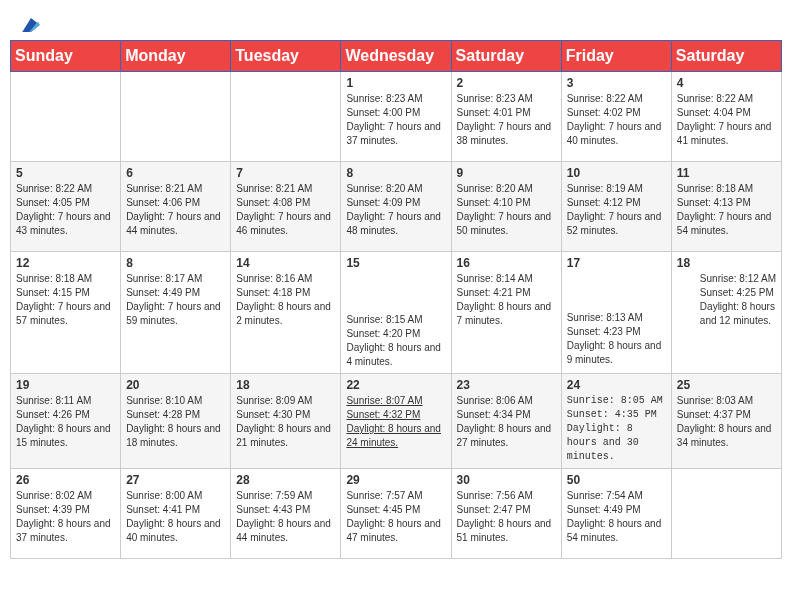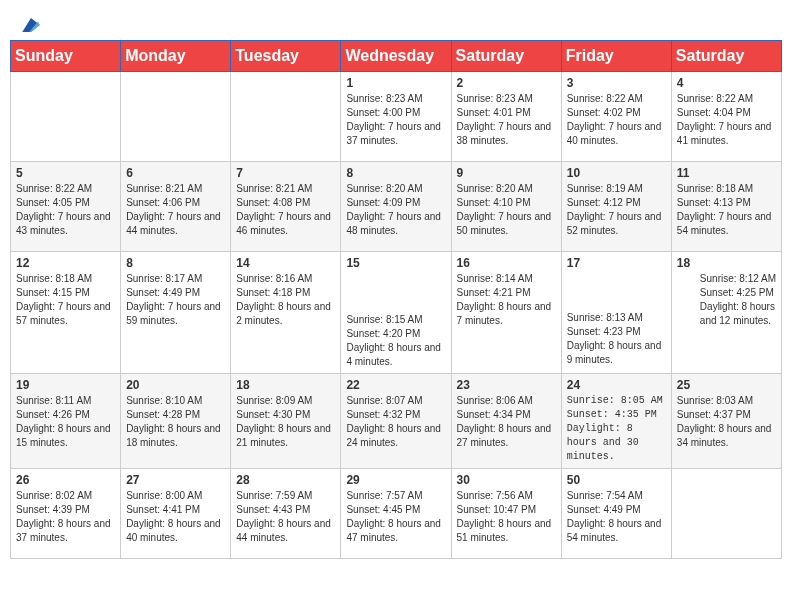--- a/index.html
+++ b/index.html
@@ -263,21 +263,21 @@
 Daylight: 8 hours and 18 minutes.</div>
         </td>
         <td>
           <span class="day-number">18</span>
           <div class="day-info" style="white-space: pre-line;">Sunrise: 8:09 AM
 Sunset: 4:30 PM
 Daylight: 8 hours and 21 minutes.</div>
         </td>
         <td>
           <span class="day-number">22</span>
-          <div class="day-info" style="white-space: pre-line;">Sunrise: 8:07 AM
+          <div class="day-info" style="white-space: pre-line; text-decoration: underline;">Sunrise: 8:07 AM
 Sunset: 4:32 PM
 Daylight: 8 hours and 24 minutes.</div>
         </td>
         <td>
           <span class="day-number">23</span>
           <div class="day-info" style="white-space: pre-line;">Sunrise: 8:06 AM
 Sunset: 4:34 PM
 Daylight: 8 hours and 27 minutes.</div>
         </td>
         <td>
@@ -314,21 +314,21 @@
         </td>
         <td>
           <span class="day-number">29</span>
           <div class="day-info" style="white-space: pre-line;">Sunrise: 7:57 AM
 Sunset: 4:45 PM
 Daylight: 8 hours and 47 minutes.</div>
         </td>
         <td>
           <span class="day-number">30</span>
           <div class="day-info" style="white-space: pre-line;">Sunrise: 7:56 AM
-Sunset: 10:47 PM
+Sunset: 2:47 PM
 Daylight: 8 hours and 51 minutes.</div>
         </td>
         <td>
           <span class="day-number">50</span>
           <div class="day-info" style="white-space: pre-line;">Sunrise: 7:54 AM
 Sunset: 4:49 PM
 Daylight: 8 hours and 54 minutes.</div>
         </td>
         <td class="empty-cell"></td>
       </tr>

